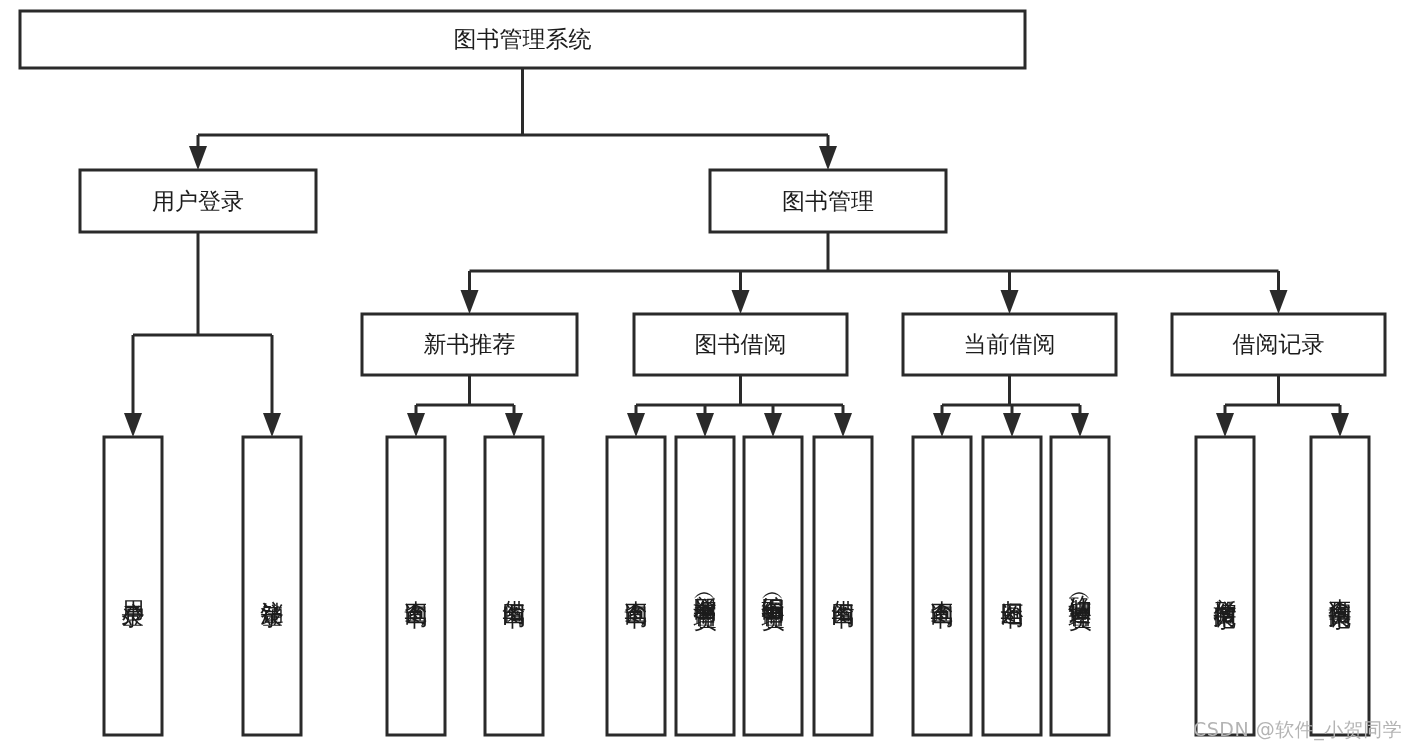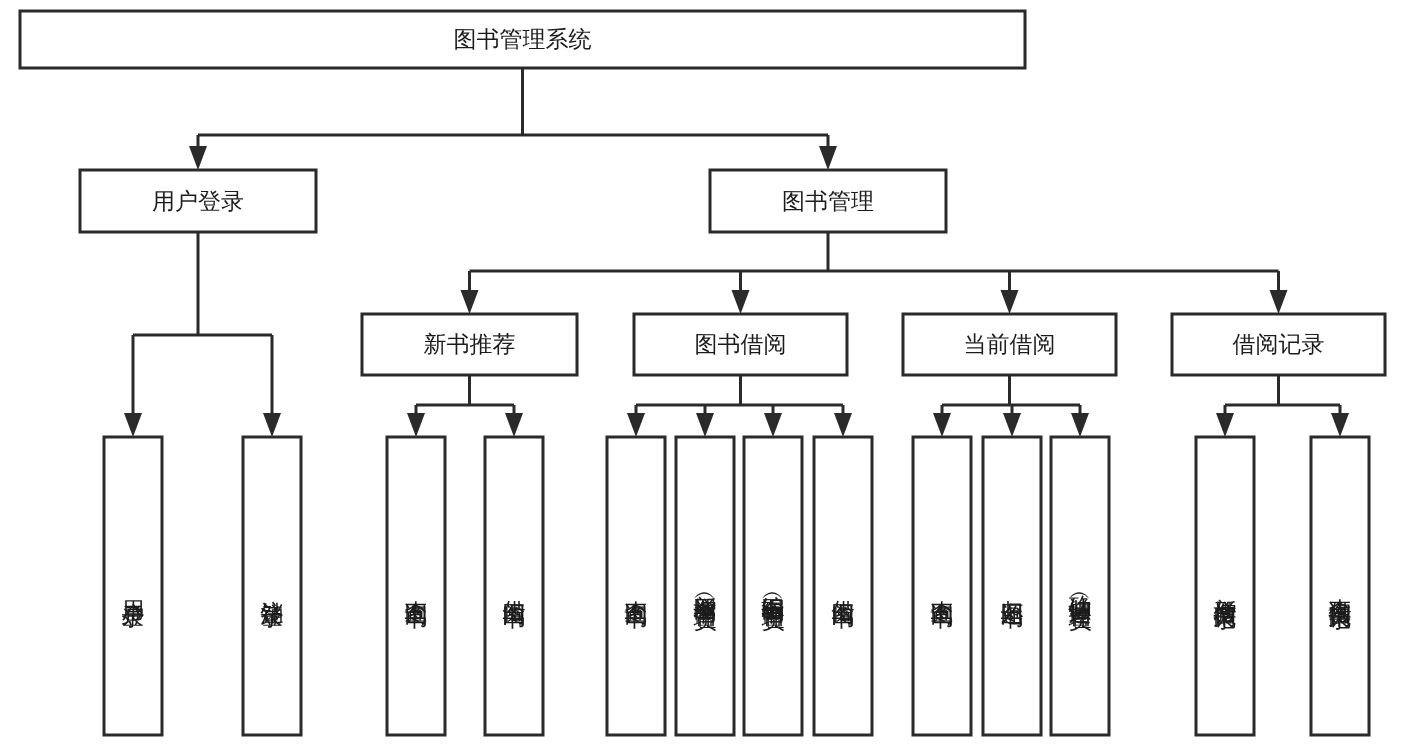--- a/index.html
+++ b/index.html
@@ -206,14 +206,15 @@
         <span class="vlabel-text">确认归还（管理员）</span>
       </div>
       <div class="vlabel-wrap" style="left: 1196px; top: 437px; width: 58px; height: 298px;">
         <span class="vlabel-text">新增借阅记录</span>
       </div>
       <div class="vlabel-wrap" style="left: 1311px; top: 437px; width: 58px; height: 298px;">
         <span class="vlabel-text">查询借阅记录</span>
       </div>
     </div>
 
+  <div class="watermark" style="left: 1193px; top: 717px;">CSDN @软件_小贺同学</div>
 
 </div>
 
 </body></html>

